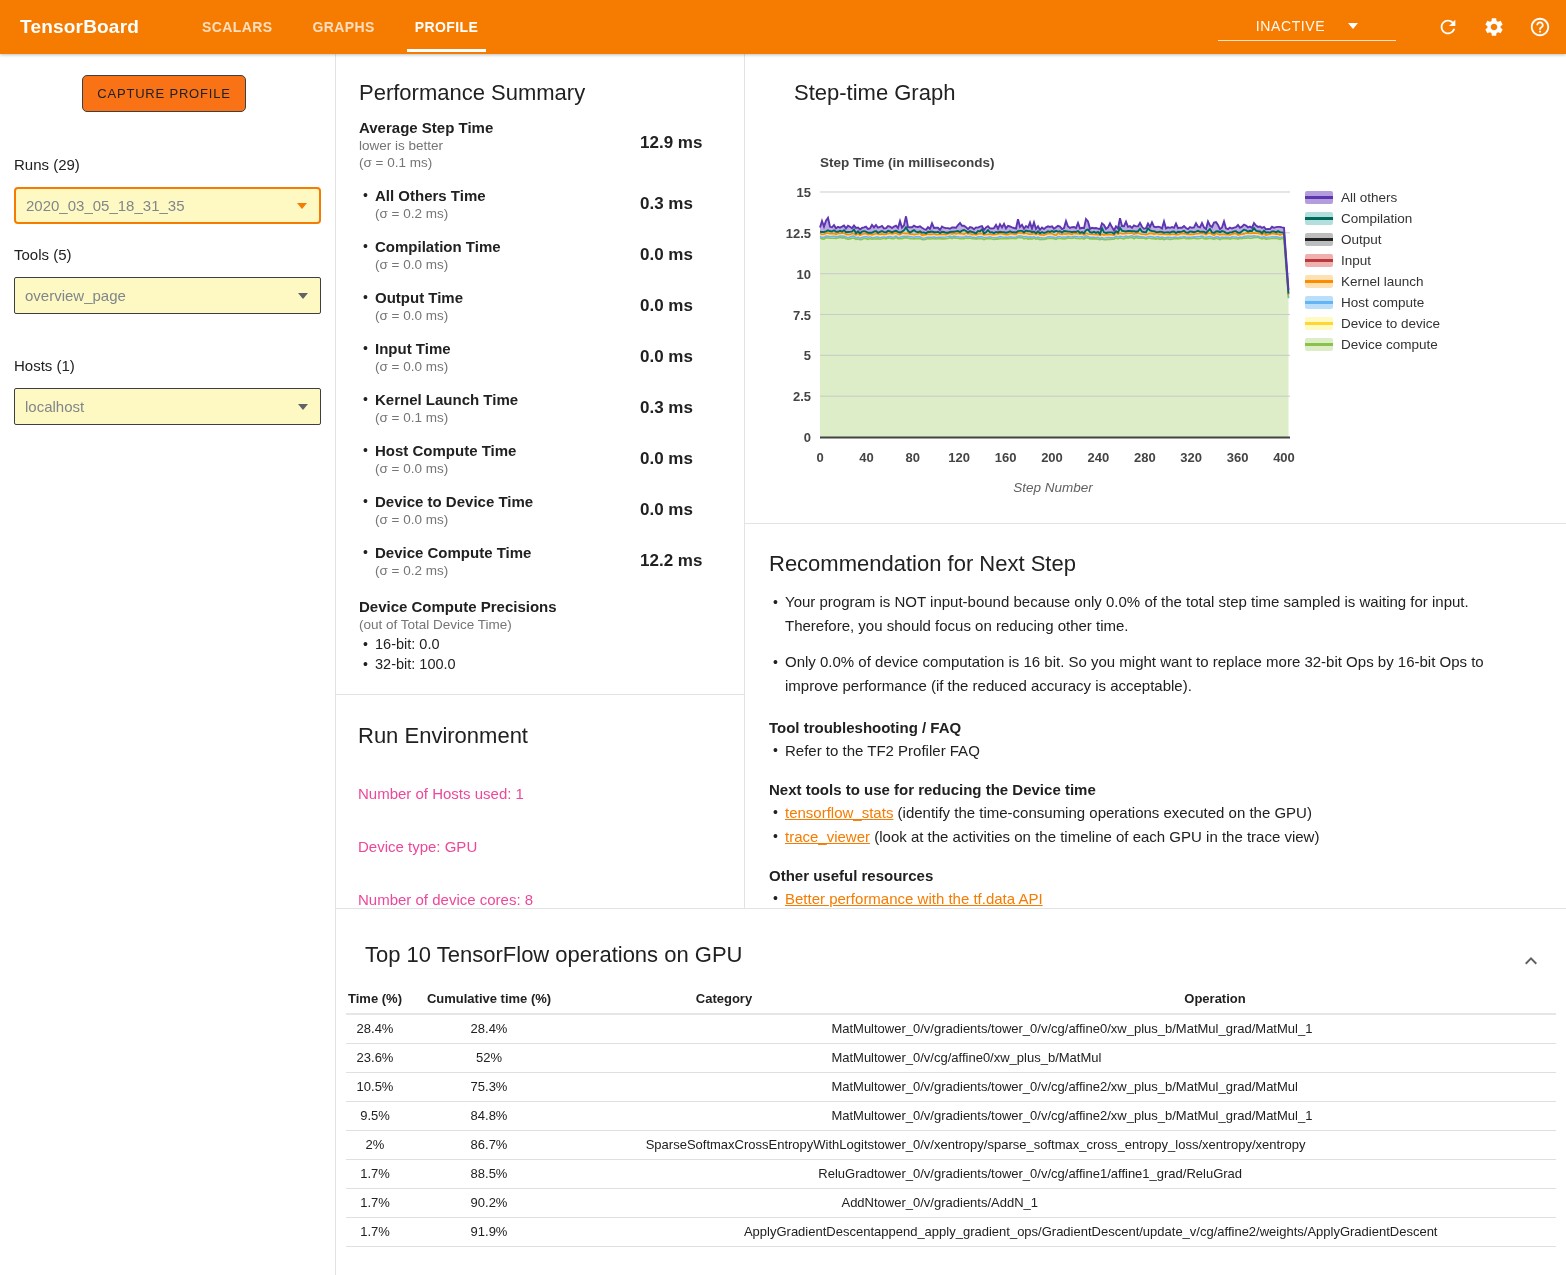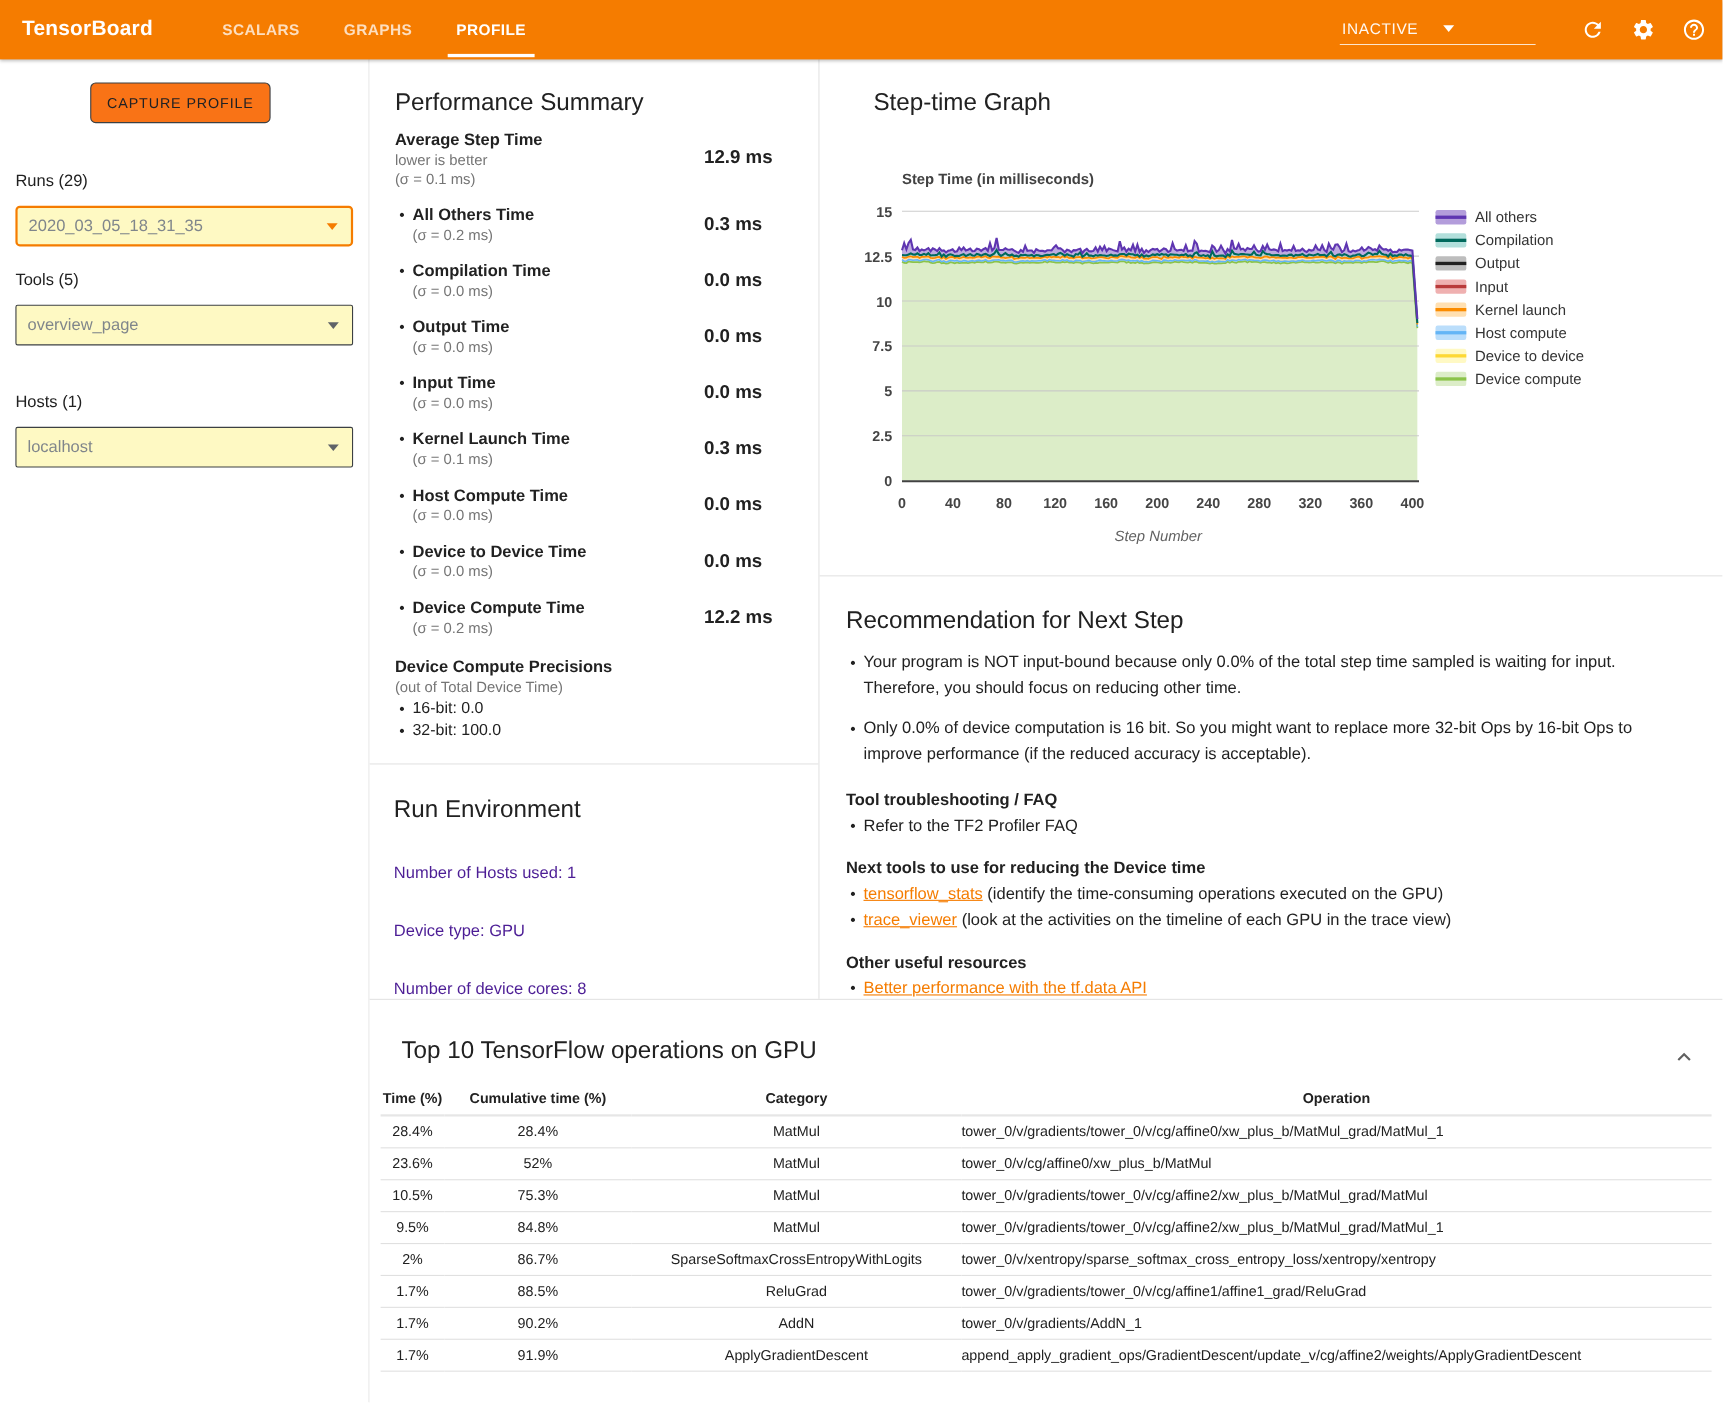--- a/index.html
+++ b/index.html
@@ -13,21 +13,21 @@
             display:flex; align-items:stretch; z-index:5; box-shadow:0 1px 3px rgba(0,0,0,.25); }
   .brand { color:#fff; font-size:19px; font-weight:700; letter-spacing:.2px;
            display:flex; align-items:center; padding:0 0 0 20px; width:182px; }
   .tabs { display:flex; align-items:stretch; }
   .tab { position:relative; display:flex; align-items:center; padding:0 14px; margin:0 6px;
          font-size:14px; font-weight:700; letter-spacing:.4px; color:rgba(255,255,255,.75); cursor:pointer; }
   .tab.active { color:#fff; }
   .tab.active::after { content:""; position:absolute; left:6px; right:6px; bottom:2px; height:3px; background:#fff; }
   .topbar-right { margin-left:auto; display:flex; align-items:center; padding-right:14px; }
   .status-select { width:178px; margin-right:18px; border-bottom:1px solid rgba(255,255,255,.8);
-                   display:flex; align-items:center; justify-content:flex-start;
+                   display:flex; align-items:center; justify-content:center;
                    padding:4px 2px 6px 2px; cursor:pointer;gap:23px; }
   .status-select .txt { color:rgba(255,255,255,.95); font-size:14px; letter-spacing:.6px; }
   .caret-w { width:0; height:0; border-left:5px solid transparent; border-right:5px solid transparent;
              border-top:6px solid #fff; }
   .ticon { width:24px; height:24px; margin-left:22px; cursor:pointer; display:flex; align-items:center; justify-content:center; }
   .ticon svg { width:22px; height:22px; fill:#fff; }
   
   .sidebar { position:absolute; top:54px; left:0; width:336px; bottom:0; background:#fff;
              border-right:1px solid #e3e3e3; }
   .capture-btn { display:block; margin:21px 0 0 82px; width:164px; height:37px; background:#f97316;
@@ -64,21 +64,21 @@
   .pv-val { font-size:17px; font-weight:700; color:#212121; }
   .avg-block .pv-val { margin-top:14px; }
   .pv-item { display:flex; margin-top:17px; }
   .pv-item .pv-left { display:flex; }
   .bullet { width:16px; font-size:14px; color:#212121; padding-left:4px; }
   .pv-item .pv-val { align-self:center; }
   .prec { margin-top:20px; }
   .prec-items { margin-top:3px; }
   .prec-li { display:flex; margin-top:4px; font-size:14.5px; }
   
-  .re-item { margin-top:36px; font-size:15px; color:#4c1d95; }
+  .re-item { margin-top:36px; font-size:15px; color:#ec4899; }
   .sec-runenv .h1 { margin-bottom:4px; }
   
   .sec-graph .h1 { position:absolute; left:25px; top:26px;margin-left:24px; }
   #chart-svg { position:absolute; left:0; top:0; }
   .legend { position:absolute; left:560px; top:133px; }
   .lg-item { display:flex; align-items:center; height:21px; }
   .lg-swatch { width:28px; height:13px; border-radius:2px; position:relative; }
   .lg-swatch .lg-line { position:absolute; left:0; right:0; top:5px; height:3px; }
   .lg-label { margin-left:8px; font-size:13.5px; color:#333; }
   
@@ -92,21 +92,21 @@
   
   .sec-ops .h1 { margin-left:29px; }
   .collapse-btn { position:absolute; right:22px; top:39px; width:26px; height:26px; cursor:pointer;
                   display:flex; align-items:center; justify-content:center; }
   .collapse-btn svg { width:24px; height:24px; fill:#616161; }
   table.ops { border-collapse:collapse; margin:17px 10px 0 10px; width:1210px; table-layout:fixed; }
   table.ops th { font-size:13px; font-weight:700; color:#212121; padding:6px 0 7px 0; border-bottom:2px solid #e6e6e6; }
   table.ops td { font-size:13px; color:#212121; height:29px; border-bottom:1px solid #e0e0e0; padding:0; }
   .c-time { width:58px; text-align:center; }
   .c-cum { width:170px; text-align:center; }
-  .c-cat { width:300px; text-align:center; }
+  .c-cat { width:300px; text-align:right; }
   td.c-cat { padding-left:6px; }
   th.c-cat { text-align:center; }
   .c-op { text-align:left; }
   th.c-op { text-align:center; }
   td.c-op { white-space:nowrap; overflow:hidden; }
 </style>
 </head>
 <body>
 
 <div class="topbar">

